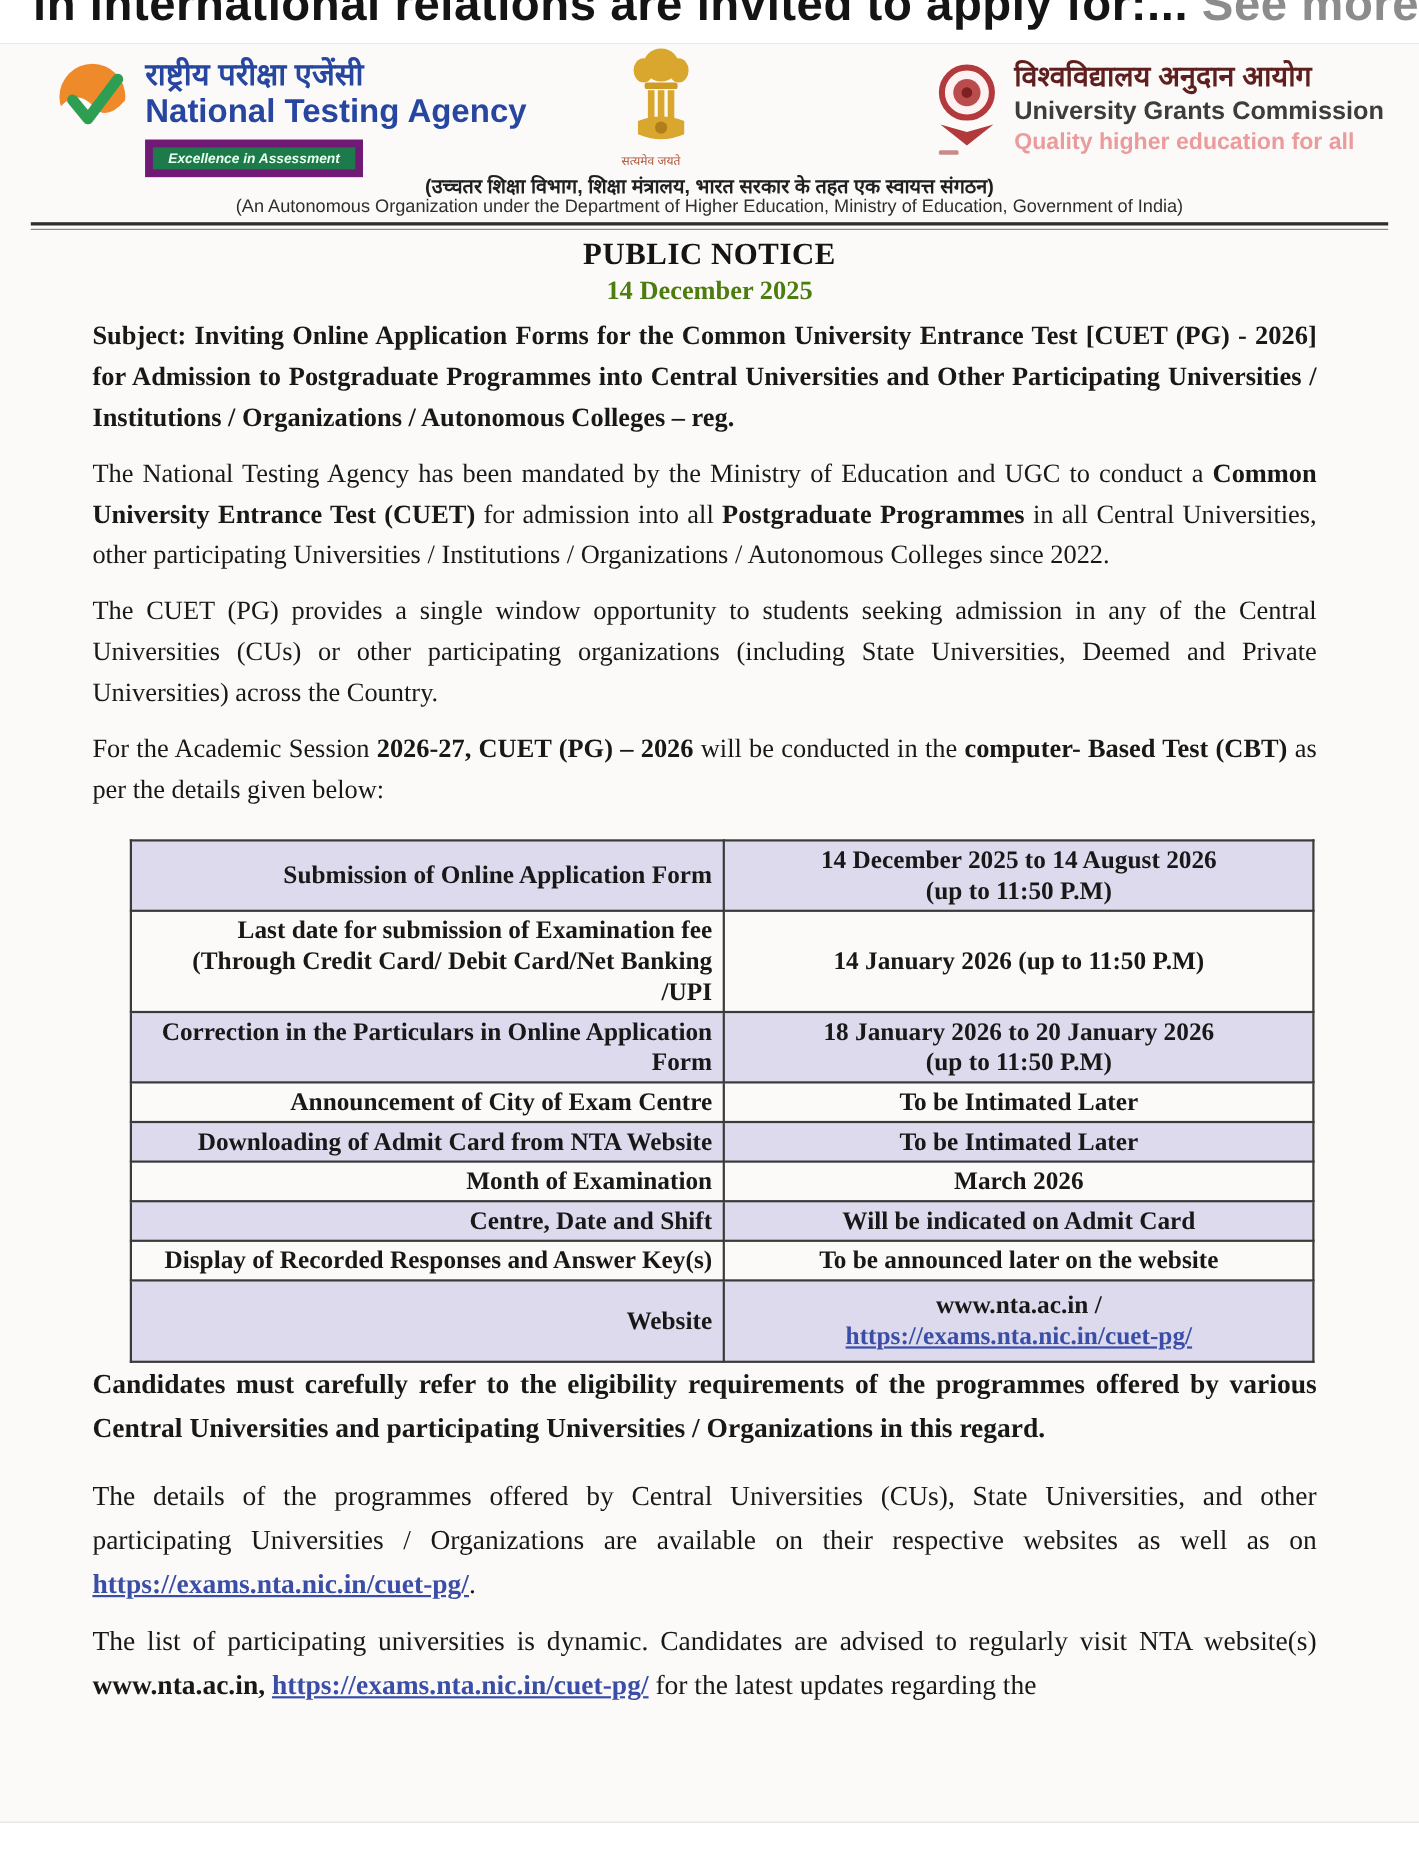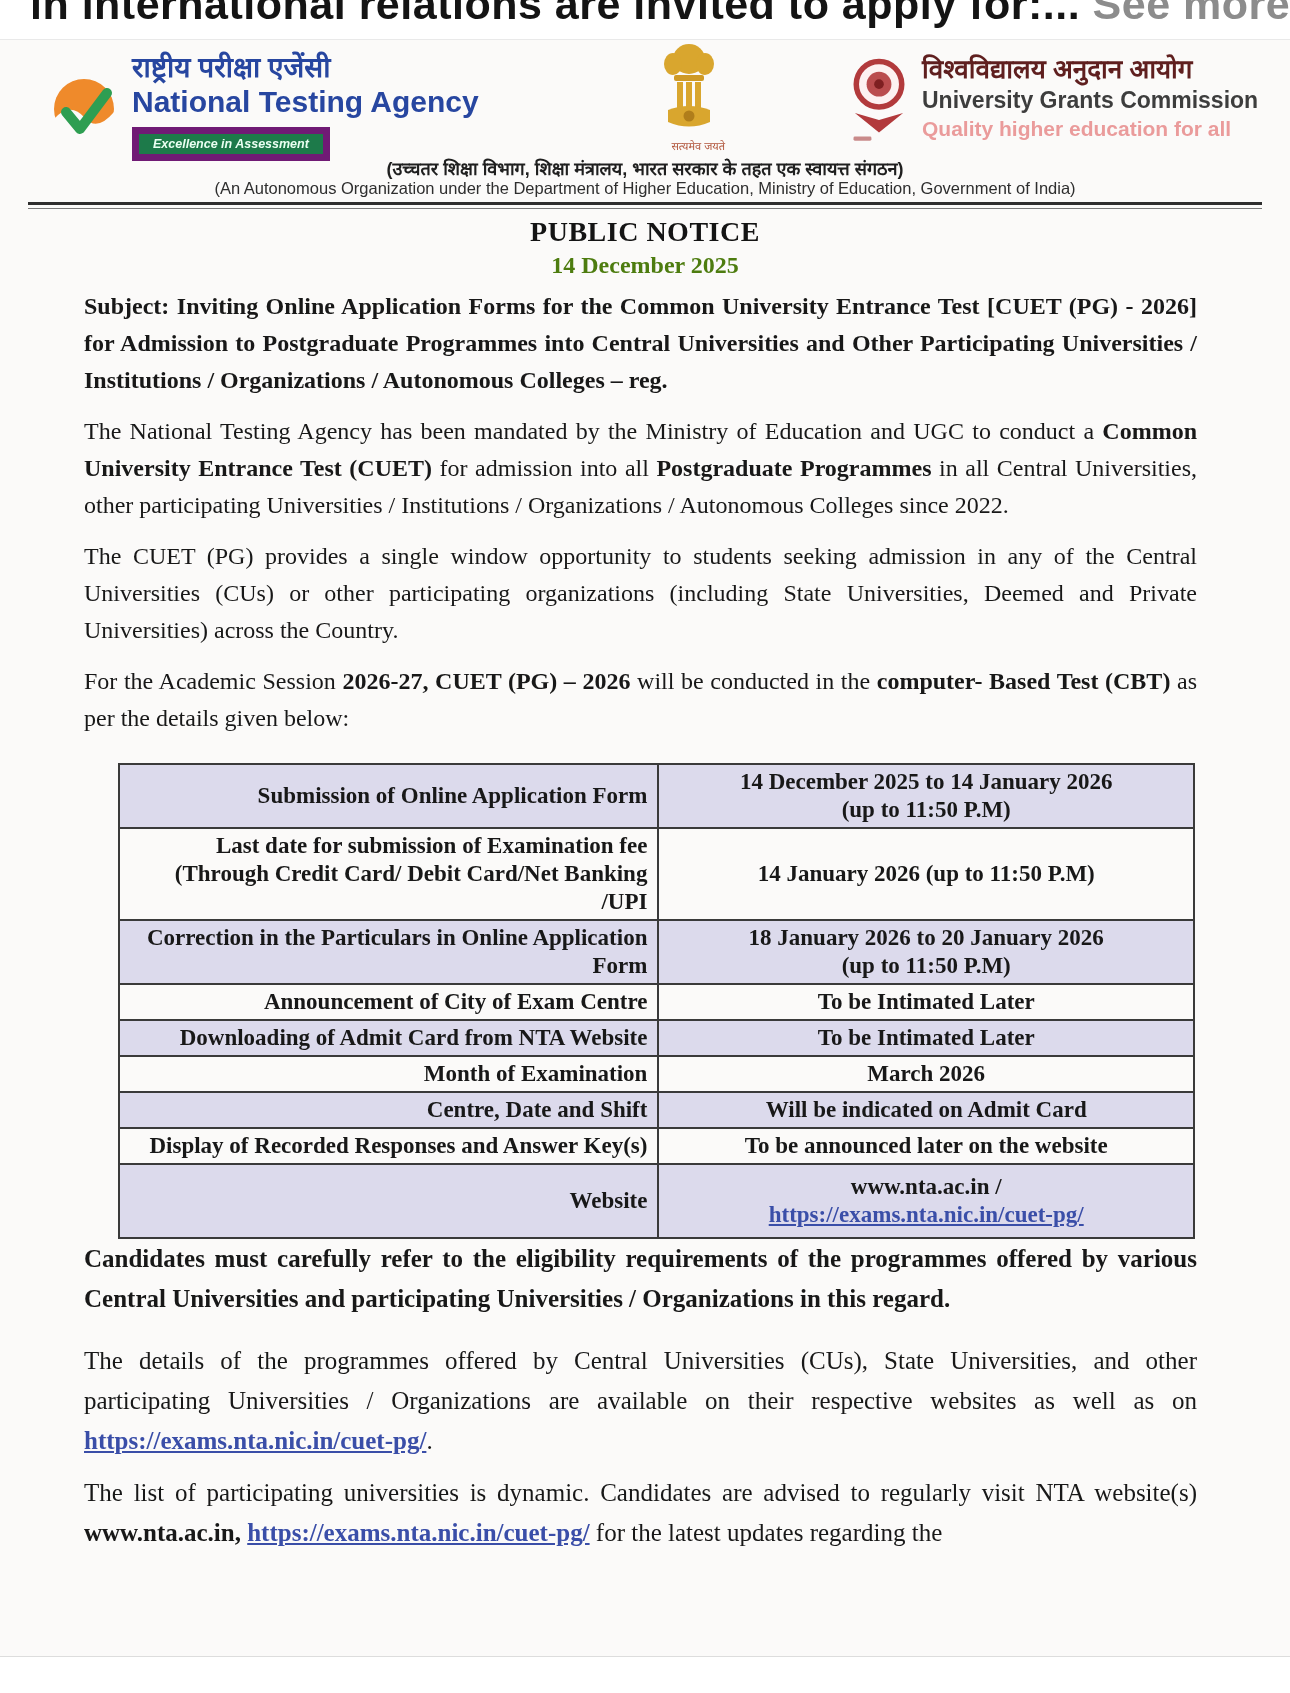--- a/index.html
+++ b/index.html
@@ -11,29 +11,29 @@
   .post-text{font-family:"Liberation Sans",sans-serif;font-size:43px;line-height:46px;font-weight:600;
              color:#141414;white-space:nowrap;margin:-19px 0 0 30px;letter-spacing:.5px;}
   .see-more{color:#8c8c8c;cursor:pointer;}
 
   
   .doc{position:absolute;top:39px;left:0;right:0;height:1617px;background:#fbfaf9;
        border-top:1px solid #e9e9e9;overflow:hidden;}
   .doc-inner{position:absolute;inset:0;filter:blur(0.45px);}
 
   
-  .nta-block{position:absolute;left:52px;top:12px;display:flex;align-items:center;}
+  .nta-block{position:absolute;left:52px;top:12px;display:flex;align-items:flex-start;}
   .nta-logo{display:block;width:64px;height:64px;margin-top:4px;}
   .nta-text{margin-left:16px;font-family:"Liberation Sans",sans-serif;}
   .nta-hindi{font-size:28px;line-height:32px;font-weight:700;color:#2746a0;}
   .nta-english{font-size:30px;line-height:34px;font-weight:700;color:#2746a0;margin-top:1px;}
   .nta-badge{display:inline-block;margin-top:8px;background:#1d7a4a;border:7px solid #701a75;
              color:#eafff2;font-size:12.5px;font-style:italic;font-weight:700;padding:3px 14px;}
 
-  .emblem-block{position:absolute;left:50%;transform:translateX(-50%);top:2px;width:160px;text-align:right;}
+  .emblem-block{position:absolute;left:50%;transform:translateX(-50%);top:2px;width:160px;text-align:left;}
   .emblem-motto{font-size:11px;line-height:12px;color:#b0543a;font-family:"Liberation Sans",sans-serif;}
 
   .ugc-block{position:absolute;left:848px;top:14px;display:flex;align-items:flex-start;}
   .ugc-text{margin-left:12px;font-family:"Liberation Sans",sans-serif;}
   .ugc-hindi{font-size:26px;line-height:30px;font-weight:700;color:#5f1f1f;}
   .ugc-english{font-size:23px;line-height:27px;font-weight:700;color:#3d3d3d;margin-top:3px;}
   .ugc-tagline{font-size:21px;line-height:25px;font-weight:700;color:#ea9b9b;margin-top:2px;}
 
   .org-hindi{position:absolute;top:116px;left:0;right:0;text-align:center;font-size:18px;
              font-weight:600;color:#1f1f1f;font-family:"Liberation Sans",sans-serif;}
@@ -140,21 +140,21 @@
       <div class="doc-body">
         <p class="para"><span class="s-b">Subject: Inviting Online Application Forms for the Common University Entrance Test [CUET (PG) - 2026] for Admission to Postgraduate Programmes into Central Universities and Other Participating Universities / Institutions / Organizations / Autonomous Colleges – reg.</span></p>
         <p class="para"><span class="s-n">The National Testing Agency has been mandated by the Ministry of Education and UGC to conduct a </span><span class="s-b">Common University Entrance Test (CUET)</span><span class="s-n"> for admission into all </span><span class="s-b">Postgraduate Programmes</span><span class="s-n"> in all Central Universities, other participating Universities / Institutions / Organizations / Autonomous Colleges since 2022.</span></p>
         <p class="para"><span class="s-n">The CUET (PG) provides a single window opportunity to students seeking admission in any of the Central Universities (CUs) or other participating organizations (including State Universities, Deemed and Private Universities) across the Country.</span></p>
         <p class="para small-gap"><span class="s-n">For the Academic Session </span><span class="s-b">2026-27, CUET (PG) – 2026</span><span class="s-n"> will be conducted in the </span><span class="s-b">computer- Based Test (CBT)</span><span class="s-n"> as per the details given below:</span></p>
 
         <table class="schedule">
           <tbody>
               <tr class="shaded">
                 <td class="cell-label">Submission of Online Application Form</td>
-                <td class="cell-value"><span class="s-b">14 December 2025 to 14 January 2026</span><br><span class="s-b">(up to 11:50 P.M)</span></td>
+                <td class="cell-value"><span class="s-b">14 December 2025 to 14 August 2026</span><br><span class="s-b">(up to 11:50 P.M)</span></td>
               </tr>
               <tr>
                 <td class="cell-label">Last date for submission of Examination fee (Through Credit Card/ Debit Card/Net Banking /UPI</td>
                 <td class="cell-value"><span class="s-b">14 January 2026 (up to 11:50 P.M)</span></td>
               </tr>
               <tr class="shaded">
                 <td class="cell-label">Correction in the Particulars in Online Application Form</td>
                 <td class="cell-value"><span class="s-b">18 January 2026 to 20 January 2026</span><br><span class="s-b">(up to 11:50 P.M)</span></td>
               </tr>
               <tr>

